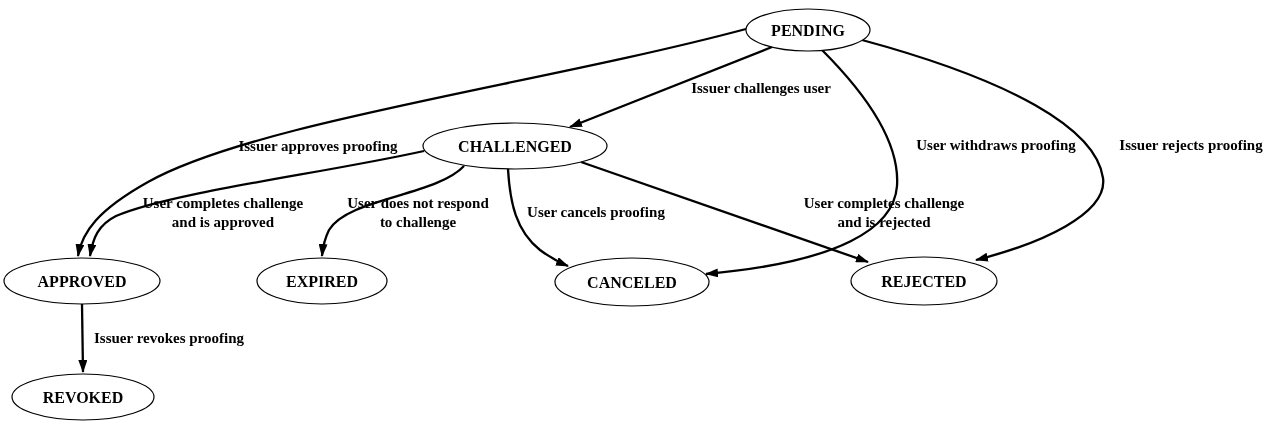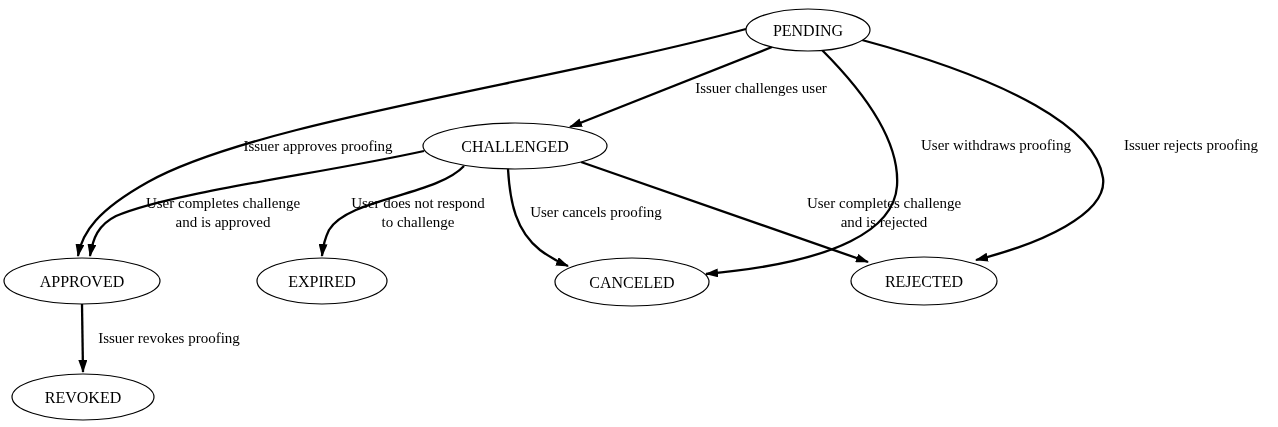--- a/index.html
+++ b/index.html
@@ -35,21 +35,21 @@
   .edge-label {
     fill: var(--text, #000);
     font-family: "Liberation Serif", "DejaVu Serif", serif;
     font-size: 15px;
     text-anchor: middle;
   }
 </style>
 </head>
 <body>
 
-<div class="canvas" style="background: rgb(255, 255, 255);">
+<div class="canvas" style="background: rgb(255, 255, 255); font-weight: bold;">
   <svg id="diagram-svg" width="1278" height="427" viewBox="0 0 1278 427" xmlns="http://www.w3.org/2000/svg">
     <defs>
       <marker id="arrowhead" markerUnits="userSpaceOnUse" markerWidth="13" markerHeight="9" refX="12" refY="4.5" orient="auto">
         <path d="M 0 0 L 13 4.5 L 0 9 z" fill="#000000"></path>
       </marker>
     </defs>
     <g id="edges-layer">
         <path d="M 772 47 L 570 127" class="edge" marker-end="url(#arrowhead)"></path>
         <path d="M 746 29 C 540 84 255 122 148 182 C 98 210 82 232 78 256" class="edge" marker-end="url(#arrowhead)"></path>
         <path d="M 822 50 C 868 96 900 143 897 186 C 894 228 840 262 706 274" class="edge" marker-end="url(#arrowhead)"></path>

